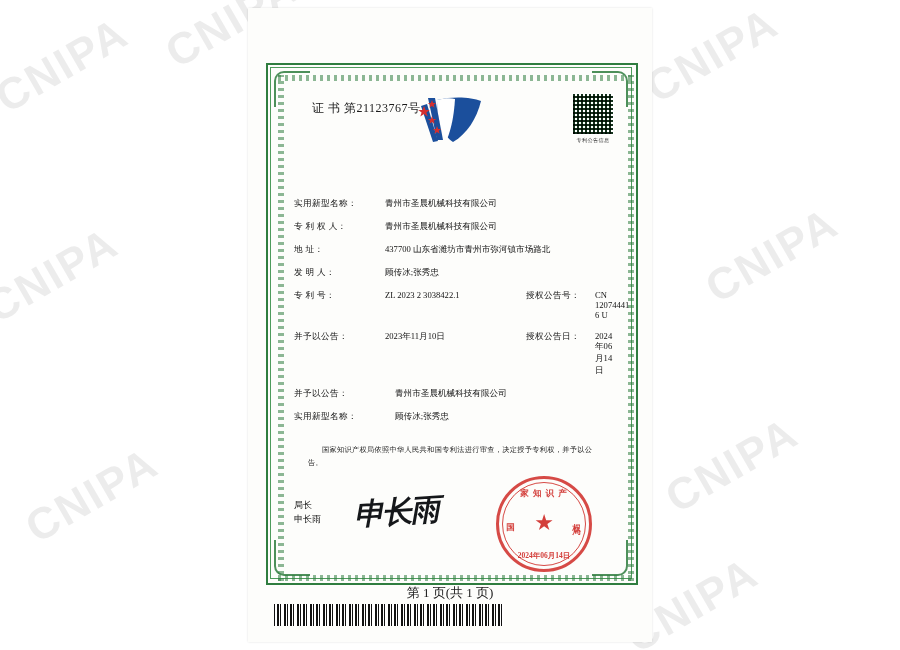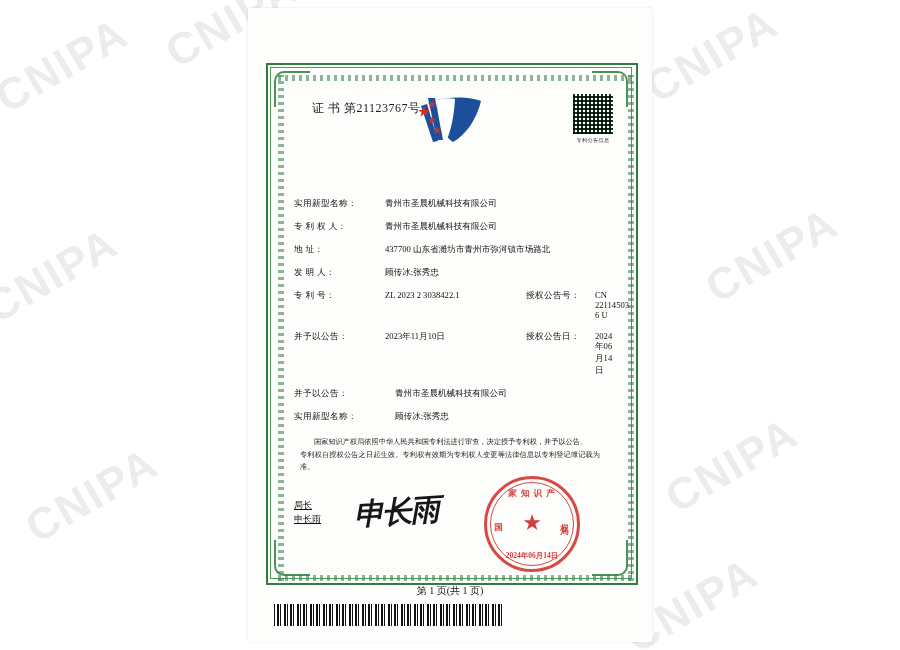--- a/index.html
+++ b/index.html
@@ -193,50 +193,49 @@
   .legal {
     position: absolute;
     left: 52px;
     top: 428px;
     width: 300px;
     font-size: 7.2px;
     line-height: 1.75;
     color: #1a1a1a;
     text-align: justify;
   }
-  .legal p { margin: 0; }
+  .legal p { margin: 8px; }
   .legal p.indent { text-indent: 14px; }
 
   
   .sig-block {
     position: absolute;
     left: 46px;
     top: 490px;
     font-size: 9px;
     line-height: 1.6;
     color: #111;
-    text-decoration: underline;
   }
   .sig-script {
     position: absolute;
     left: 106px;
     top: 484px;
     font-family: "Liberation Serif", "DejaVu Serif", serif;
     font-size: 30px;
     font-style: italic;
     font-weight: 700;
     color: #15171a;
     letter-spacing: -2px;
     transform: rotate(-4deg);
   }
 
   
   .seal {
     position: absolute;
-    left: 236px;
+    left: 248px;
     top: 468px;
     width: 96px;
     height: 96px;
   }
   .seal-ring {
     position: absolute;
     inset: 0;
     border: 3px solid #cf2a26;
     border-radius: 50%;
     opacity: 0.85;
@@ -270,21 +269,21 @@
   .seal-text-left { left: 9px; top: 40px; writing-mode: vertical-rl; font-size: 8.5px; }
   .seal-text-right { right: 9px; top: 40px; writing-mode: vertical-rl; font-size: 8.5px; }
   .seal-date { left: 0; right: 0; bottom: 11px; text-align: center; font-size: 7.5px; letter-spacing: 0; }
 
   
   .page-footer {
     position: absolute;
     left: 0; right: 0;
     top: 576px;
     text-align: center;
-    font-size: 10px;
+    font-size: 13px;
     color: #222;
   }
   .barcode {
     position: absolute;
     left: 26px;
     top: 596px;
     width: 230px;
     height: 22px;
     background:
       repeating-linear-gradient(90deg,
@@ -363,21 +362,21 @@
 
         <div class="frow">
           <div class="flabel">发 明 人：</div>
           <div class="fvalue">顾传冰;张秀忠</div>
         </div>
 
         <div class="frow split">
           <div class="flabel">专 利 号：</div>
           <div class="fvalue">ZL 2023 2 3038422.1</div>
           <div class="flabel2">授权公告号：</div>
-          <div class="fvalue2">CN 22114503 6 U</div>
+          <div class="fvalue2">CN 12074441 6 U</div>
         </div>
 
         <div class="frow split">
           <div class="flabel">并予以公告：</div>
           <div class="fvalue">2023年11月10日</div>
           <div class="flabel2">授权公告日：</div>
           <div class="fvalue2">2024年06月14日</div>
         </div>
 
         <div class="frow">
@@ -387,21 +386,20 @@
 
         <div class="frow">
           <div class="flabel" style="width:86px">实用新型名称：</div>
           <div class="fvalue">顾传冰;张秀忠</div>
         </div>
 
       </div>
 
       <div class="legal">
         <p class="indent">国家知识产权局依照中华人民共和国专利法进行审查，决定授予专利权，并予以公告。</p>
-        <p>专利权自授权公告之日起生效。专利权有效期为专利权人变更等法律信息以专利登记簿记载为准。</p>
       </div>
 
       <div class="sig-block">
         <div>局长</div>
         <div>申长雨</div>
       </div>
       <div class="sig-script">申长雨</div>
 
       <div class="seal">
         <div class="seal-ring"></div>

